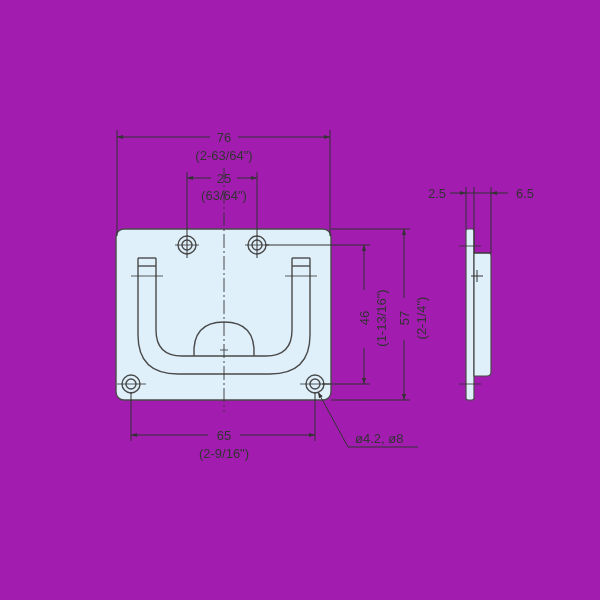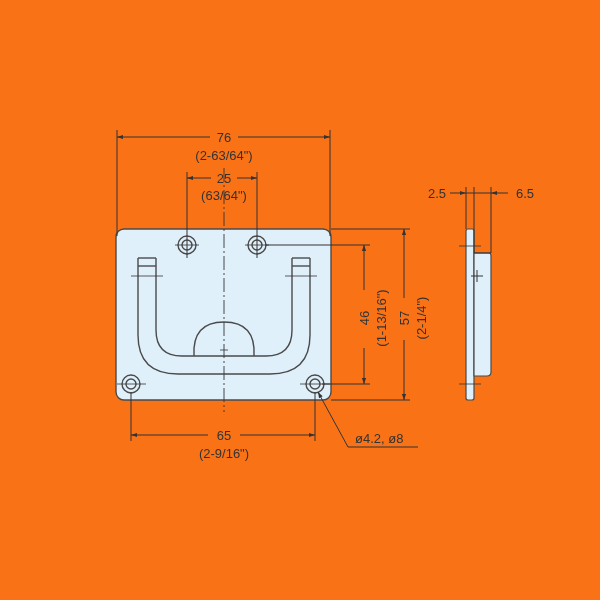--- a/index.html
+++ b/index.html
@@ -1,16 +1,16 @@
 <!DOCTYPE html>
 <html><head>
 <meta charset="utf-8">
 <style>
   html, body { margin:0; padding:0; background:#ffffff; }
-  #canvas { position:relative; width:600px; height:600px; background:#f97316; overflow:hidden; }
+  #canvas { position:relative; width:600px; height:600px; background:#a21caf; overflow:hidden; }
   svg { position:absolute; left:0; top:0; }
   .dimtxt { font-family: "Liberation Sans", sans-serif; font-size:13px; fill:#333333; }
   .ln { stroke:#333333; stroke-width:1; fill:none; }
   .thin { stroke:#333333; stroke-width:0.8; fill:none; }
   .part { stroke:#4a4a4a; stroke-width:1.4; fill:none; }
   .center { stroke:#333333; stroke-width:0.9; stroke-dasharray:14 3 2 3; fill:none; }
 </style>
 </head>
 <body>
 

